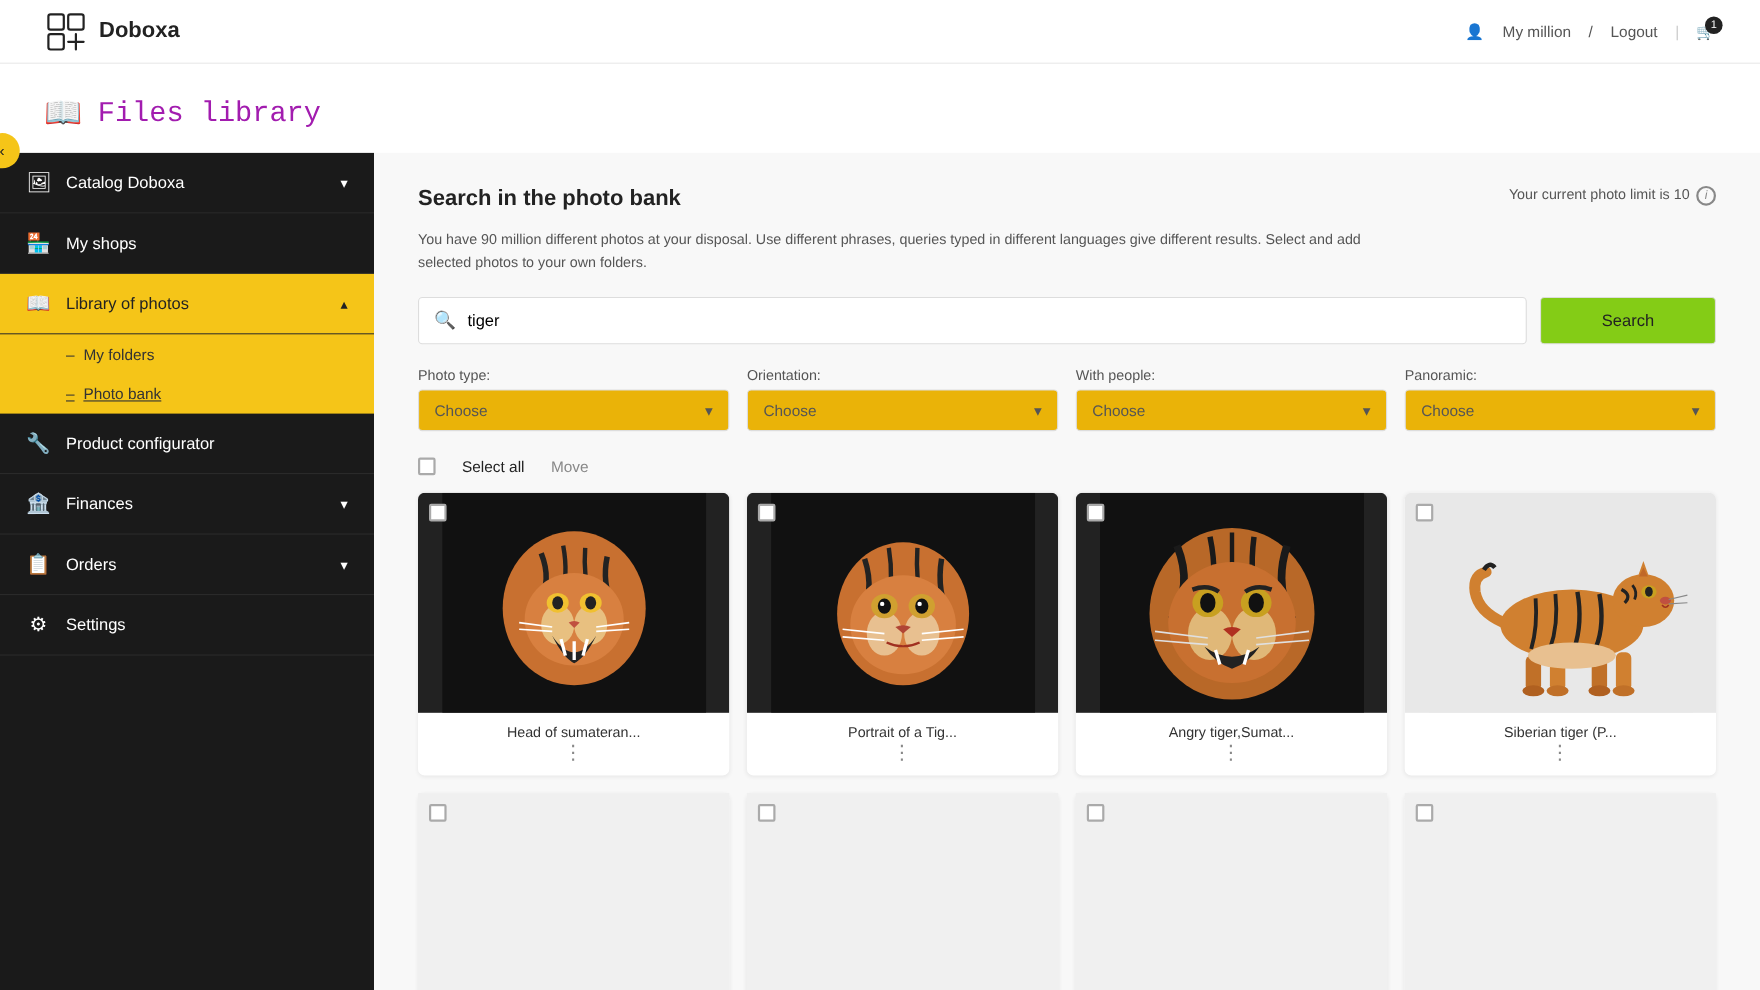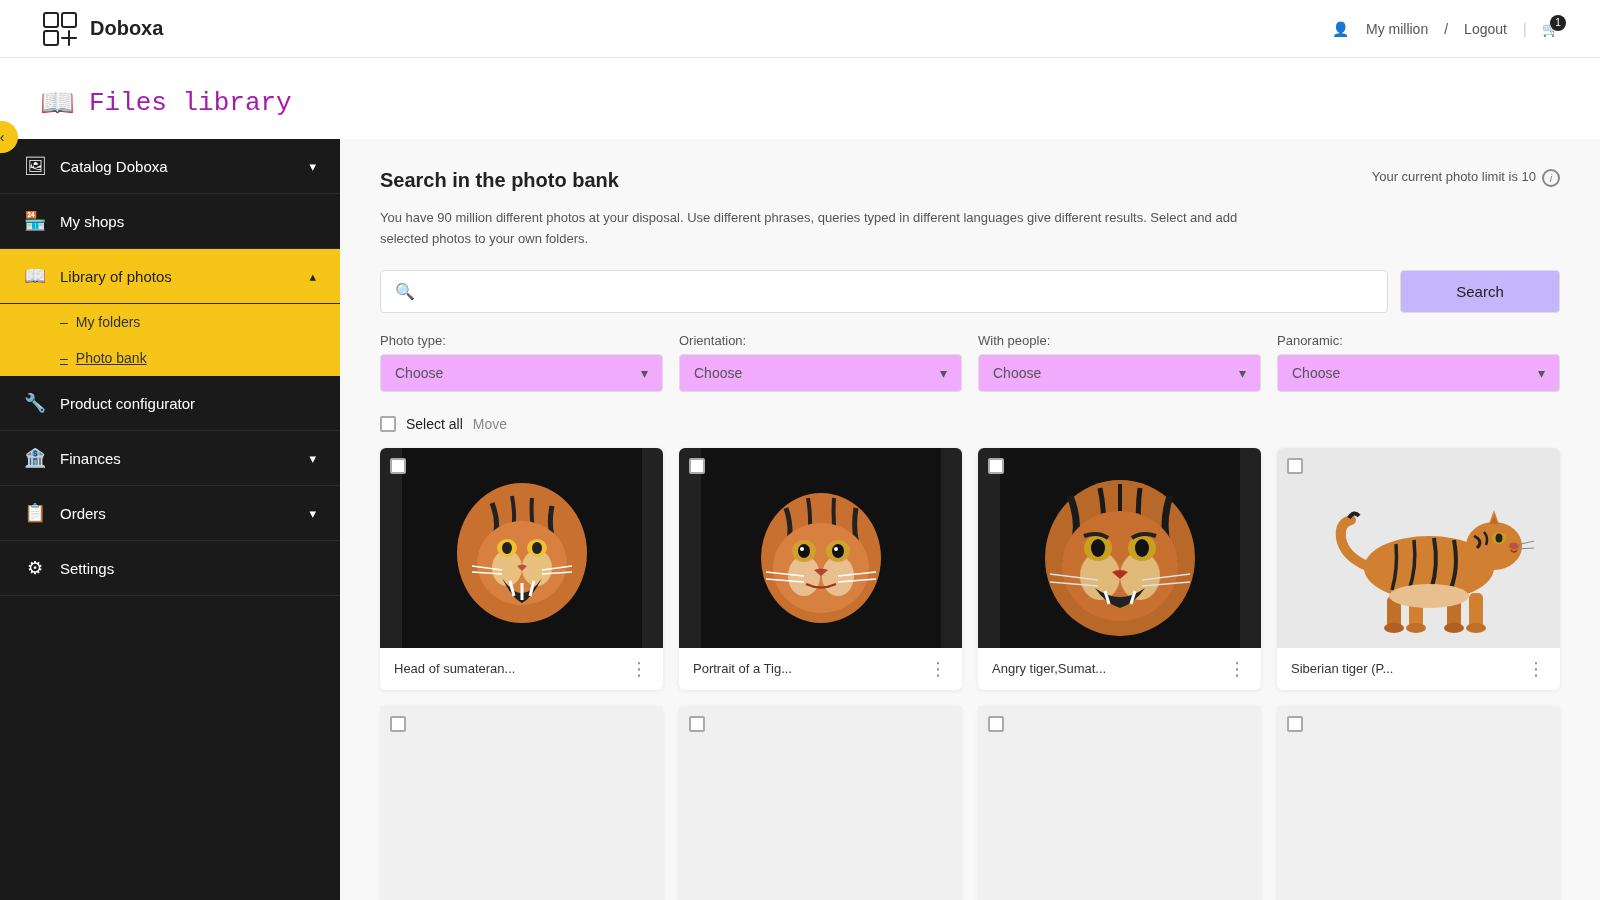--- a/index.html
+++ b/index.html
@@ -81,37 +81,37 @@
       flex: 1; display: flex; align-items: center;
       background: #fff; border: 1px solid #ddd; border-radius: 4px;
       padding: 0 14px; gap: 10px;
     }
     .search-icon { color: #888; font-size: 16px; }
     .search-input {
       border: none; outline: none; font-size: 15px; flex: 1;
       padding: 12px 0; background: transparent;
     }
     .search-btn {
-      padding: 12px 32px; background: #c4b5fd; border: 1px solid #ddd;
+      padding: 12px 32px; background: #84cc16; border: 1px solid #ddd;
       border-radius: 4px; cursor: pointer; font-size: 15px; color: #222;
       min-width: 160px;
     }
 
     
     .filters-row { display: flex; gap: 16px; margin-bottom: 24px; align-items: flex-end; }
     .filter-group { display: flex; flex-direction: column; gap: 6px; flex: 1; }
     .filter-label { font-size: 13px; color: #555; }
     .filter-select {
       display: flex; align-items: center; justify-content: space-between;
-      background: #f0abfc; border: 1px solid #ddd; border-radius: 4px;
+      background: #eab308; border: 1px solid #ddd; border-radius: 4px;
       padding: 10px 14px; cursor: pointer; font-size: 14px; color: #555; gap: 41px;
     }
 
     
-    .select-all-row { display: flex; align-items: center; gap: 10px; margin-bottom: 16px; }
+    .select-all-row { display: flex; align-items: center; gap: 24px; margin-bottom: 16px; }
     .checkbox-custom {
       width: 16px; height: 16px; border: 2px solid #aaa; border-radius: 2px;
       background: #fff; cursor: pointer; display: inline-block;
     }
     .select-all-label { font-size: 14px; color: #222; cursor: pointer; }
     .move-btn { font-size: 14px; color: #888; cursor: pointer; background: none; border: none; }
 
     
     .photo-grid { display: grid; grid-template-columns: repeat(4, 1fr); gap: 16px; }
     .photo-card {
@@ -120,20 +120,21 @@
     }
     .photo-card-top { position: relative; }
     .photo-checkbox { position: absolute; top: 10px; left: 10px; z-index: 2; }
     .photo-img-placeholder {
       width: 100%; height: 200px;
       background: #222; display: flex; align-items: center; justify-content: center;
     }
     .photo-card-bottom {
       display: flex; align-items: center; justify-content: space-between;
       padding: 10px 14px;
+      flex-direction: column;
     }
     .photo-name { font-size: 13px; color: #333; }
     .photo-menu-btn { background: none; border: none; cursor: pointer; font-size: 18px; color: #888; letter-spacing: 1px; }
 
     
     .photo-card-empty {
       background: #fff; border-radius: 6px; height: 220px;
       box-shadow: 0 1px 4px rgba(0,0,0,0.07);
       display: flex; flex-direction: column;
     }
@@ -251,20 +252,21 @@
         <span>Your current photo limit is 10</span>
         <span class="info-icon">i</span>
       </div>
     </div>
 
     <p class="photo-bank-desc">You have 90 million different photos at your disposal. Use different phrases, queries typed in different languages give different results. Select and add selected photos to your own folders.</p>
 
     <div class="search-bar-row">
       <div class="search-input-wrap">
         <span class="search-icon">🔍</span>
+        <input class="search-input" type="text" value="tiger" placeholder="tiger" style="">
       </div>
       <button class="search-btn">Search</button>
     </div>
 
     <div class="filters-row">
       <div class="filter-group">
         <span class="filter-label">Photo type:</span>
         <div class="filter-select">
           <span>Choose</span>
           <span>▾</span>

